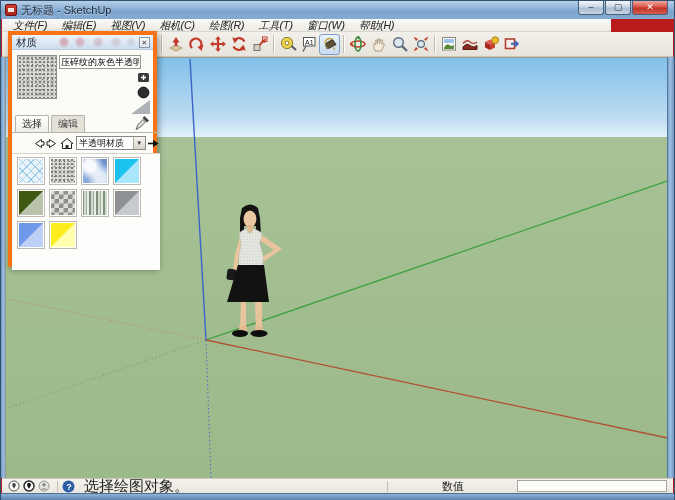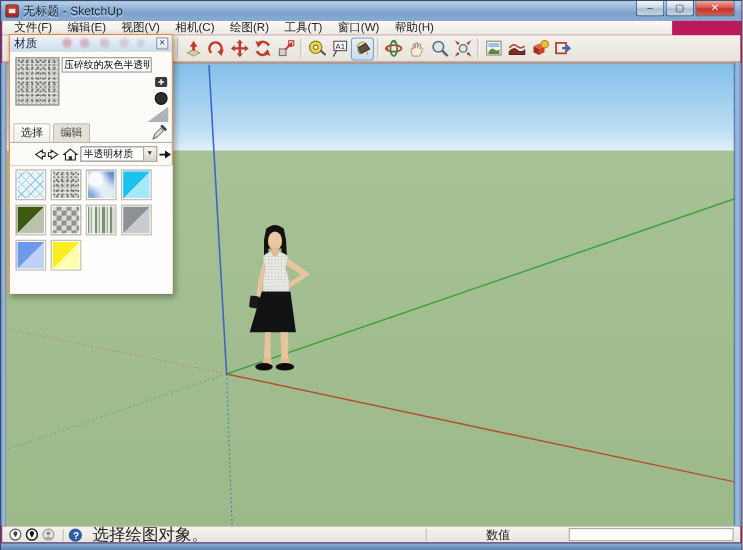--- a/index.html
+++ b/index.html
@@ -1,40 +1,40 @@
 <!DOCTYPE html>
 <html><head>
 <meta charset="utf-8">
 <style>
   * { margin:0; padding:0; box-sizing:border-box; }
   html,body { width:675px; height:500px; overflow:hidden; }
   body { font-family:"Liberation Sans","DejaVu Sans",sans-serif; font-size:11px; }
 
-  .window { position:relative; width:675px; height:500px; background:#be185d;
+  .window { position:relative; width:675px; height:500px; background:#b91c1c;
             border:1px solid #30506f; }
   
   .titlebar { position:absolute; left:0; top:0; width:673px; height:18px;
     background:linear-gradient(#b8d0e8 0%, #8fb2d6 40%, #7ba3cd 60%, #86abd2 100%);
     display:flex; align-items:center; padding:0 4px; }
   .app-icon { width:12px; height:12px; background:linear-gradient(#d23b2f,#a8231b);
     border:1px solid #6d120d; border-radius:2px; margin-right:4px; position:relative; }
   .app-icon::after { content:""; position:absolute; left:2px; top:3px; width:6px; height:4px;
     background:#f2e7dc; }
   .title-text { color:#1c2a3a; font-size:11px; text-shadow:0 1px 1px rgba(255,255,255,.6); }
   .winbtns { position:absolute; right:6px; top:0; display:flex; }
   .winbtn { width:26px; height:14px; border:1px solid #4a617c; border-top:none;
     border-radius:0 0 3px 3px; background:linear-gradient(#f4f7fa,#c9d6e4 45%,#a9bdd2 55%,#c6d5e4);
     color:#333; font-size:9px; line-height:12px; text-align:center; margin-left:1px; }
   .winbtn.close { width:36px; background:linear-gradient(#f0a8a0,#d9564a 45%,#c03428 55%,#d65c50);
     color:#fff; font-weight:bold; }
 
   
   .menubar { position:absolute; left:1px; top:18px; width:609px; height:13px;
     background:linear-gradient(#fafaf7,#eceae3); display:flex; align-items:center;
-    border-bottom:1px solid #d9d6cc; padding-left:4px; }
+    border-bottom:1px solid #d9d6cc; padding-left:4px;font-style:italic; }
   .menu-item { padding:0 7px; font-size:10.5px; color:#222; height:13px; line-height:13px; }
 
   
   .toolbar { position:absolute; left:1px; top:31px; width:671px; height:25px;
     background:linear-gradient(#f2f0ea,#e7e4db); border-bottom:1px solid #c9c5b8;
     display:flex; align-items:center; }
   .tb-spacer { width:146px; height:1px; }
   .tb-sep { width:1px; height:18px; background:#c2beb1; margin:0 3px;
     box-shadow:1px 0 0 #fff; }
   .tool { width:21px; height:21px; display:flex; align-items:center; justify-content:center; }
@@ -60,21 +60,21 @@
   .vcb { margin-left:auto; display:flex; align-items:center;gap:48px; }
   .vcb-sep { width:1px; height:11px; background:#c2beb1; margin-right:6px; }
   .vcb-label { font-size:11px; color:#222; margin-right:5px; }
   .vcb-input { width:150px; height:12px; border:1px solid #aaa79c; background:#fcfcfa; font-size:10px; }
 
   .bottom-frame { position:absolute; left:0; top:492px; width:673px; height:7px;
     background:linear-gradient(#8fb2d6,#5d83ae); border-top:1px solid #4a6e96; }
 
   
   .mat-panel { position:absolute; left:7px; top:30px; width:149px; height:236px;
-    border:1px solid #f97316; background:#fbfbf8; box-shadow:2px 3px 6px rgba(0,0,0,.35);
+    border:4px solid #f97316; background:#fbfbf8; box-shadow:2px 3px 6px rgba(0,0,0,.35);
     z-index:10; }
   .mat-titlebar { height:15px; position:relative;
     background:
       radial-gradient(circle at 52px 7px, rgba(205,125,135,.55) 0 2.5px, transparent 6px),
       radial-gradient(circle at 68px 7px, rgba(200,120,130,.45) 0 2.5px, transparent 6px),
       radial-gradient(circle at 86px 7px, rgba(190,140,150,.40) 0 2.5px, transparent 6px),
       radial-gradient(circle at 104px 7px, rgba(185,155,165,.35) 0 2.5px, transparent 6px),
       radial-gradient(circle at 119px 7px, rgba(170,160,170,.30) 0 2px, transparent 5px),
       linear-gradient(#eef4fb,#cddeee);
     border-bottom:1px solid #b8c8d8; }

